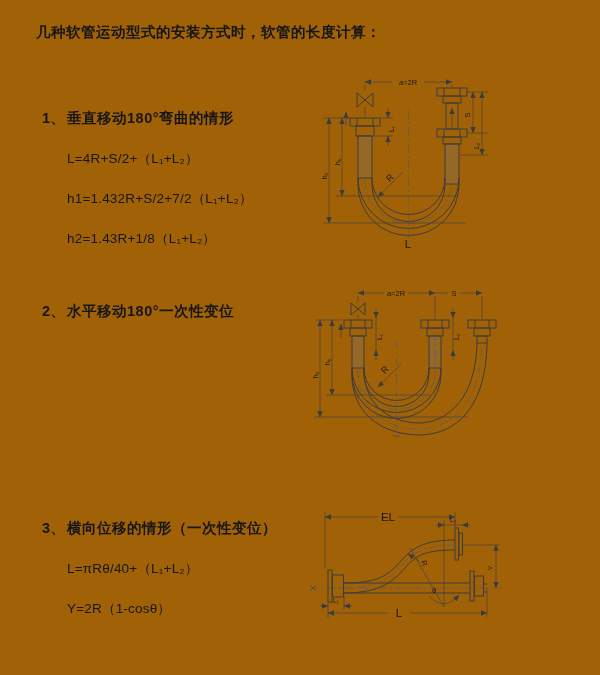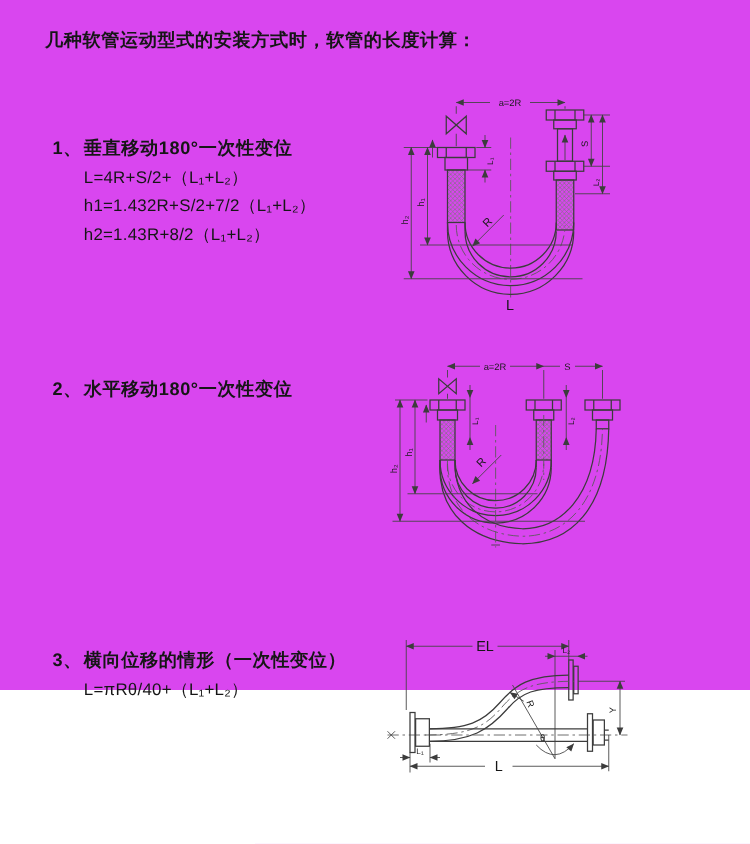--- a/index.html
+++ b/index.html
@@ -1,25 +1,25 @@
 <!DOCTYPE html>
 <html><head>
 <meta charset="utf-8">
 <style>
   *{margin:0;padding:0;box-sizing:border-box}
   html,body{width:600px;height:675px;background:#fff;overflow:hidden}
-  .page{position:relative;width:600px;height:552px;background:#d946ef;
+  .page{position:relative;width:600px;height:675px;background:#a16207;
         font-family:"Liberation Sans","DejaVu Sans",sans-serif;color:#161616}
   .title{position:absolute;left:36px;top:23px;font-size:14.5px;font-weight:bold;letter-spacing:.5px}
   .section{position:absolute;left:42px}
   #sec1{top:109px}#sec2{top:302px}#sec3{top:519px}
   .sec-head{display:flex;font-size:14.5px;font-weight:bold;letter-spacing:.5px;height:20px}
   .sec-num{width:25px}
   .formulas{padding-left:25px}
-  .formula{font-size:13.5px;margin-top:4px;height:19px;letter-spacing:.2px}
+  .formula{font-size:13.5px;margin-top:21px;height:19px;letter-spacing:.2px}
   svg{position:absolute}
   #dg1{left:308px;top:66px}
   #dg2{left:308px;top:280px}
   #dg3{left:298px;top:498px}
   .dln{stroke:#3c3c3c;stroke-width:1;fill:none}
   .dim{stroke:#444;stroke-width:.7;fill:none}
   .cl{stroke:#5a5a5a;stroke-width:.7;fill:none;stroke-dasharray:9 3 2 3}
   .hatchr{fill:url(#hch);stroke:#3c3c3c;stroke-width:1}
   text.lbl{font-size:7.5px;fill:#1a1a1a;font-family:"Liberation Sans",sans-serif}
   text.lbl2{font-size:6.5px;fill:#1a1a1a;font-family:"Liberation Sans",sans-serif}
@@ -29,43 +29,44 @@
 </head>
 <body>
 
 <div class="page">
 
   <div class="title">几种软管运动型式的安装方式时，软管的长度计算：</div>
 
   <div class="section" id="sec1">
     <div class="sec-head">
       <span class="sec-num">1、</span>
-      <span>垂直移动180°一次性变位</span>
+      <span>垂直移动180°弯曲的情形</span>
     </div>
     <div class="formulas">
       <div class="formula">L=4R+S/2+（L₁+L₂）</div>
       <div class="formula">h1=1.432R+S/2+7/2（L₁+L₂）</div>
-      <div class="formula">h2=1.43R+8/2（L₁+L₂）</div>
+      <div class="formula">h2=1.43R+1/8（L₁+L₂）</div>
     </div>
   </div>
 
   <div class="section" id="sec2">
     <div class="sec-head">
       <span class="sec-num">2、</span>
       <span>水平移动180°一次性变位</span>
     </div>
   </div>
 
   <div class="section" id="sec3">
     <div class="sec-head">
       <span class="sec-num">3、</span>
       <span>横向位移的情形（一次性变位）</span>
     </div>
     <div class="formulas">
       <div class="formula">L=πRθ/40+（L₁+L₂）</div>
+      <div class="formula">Y=2R（1-cosθ）</div>
     </div>
   </div>
 
   <svg id="dg1" width="290" height="195" viewBox="0 0 290 195">
     <defs>
       <marker id="ar" viewBox="0 0 10 10" refX="9.5" refY="5" markerWidth="11" markerHeight="9" orient="auto-start-reverse">
         <path d="M0,0.8 L10,5 L0,9.2 Z" fill="#3c3c3c"></path>
       </marker>
       <pattern id="hch" width="3.5" height="3.5" patternUnits="userSpaceOnUse">
         <path d="M0,3.5 L3.5,0 M0,0 L3.5,3.5" stroke="#787878" stroke-width="0.5"></path>

